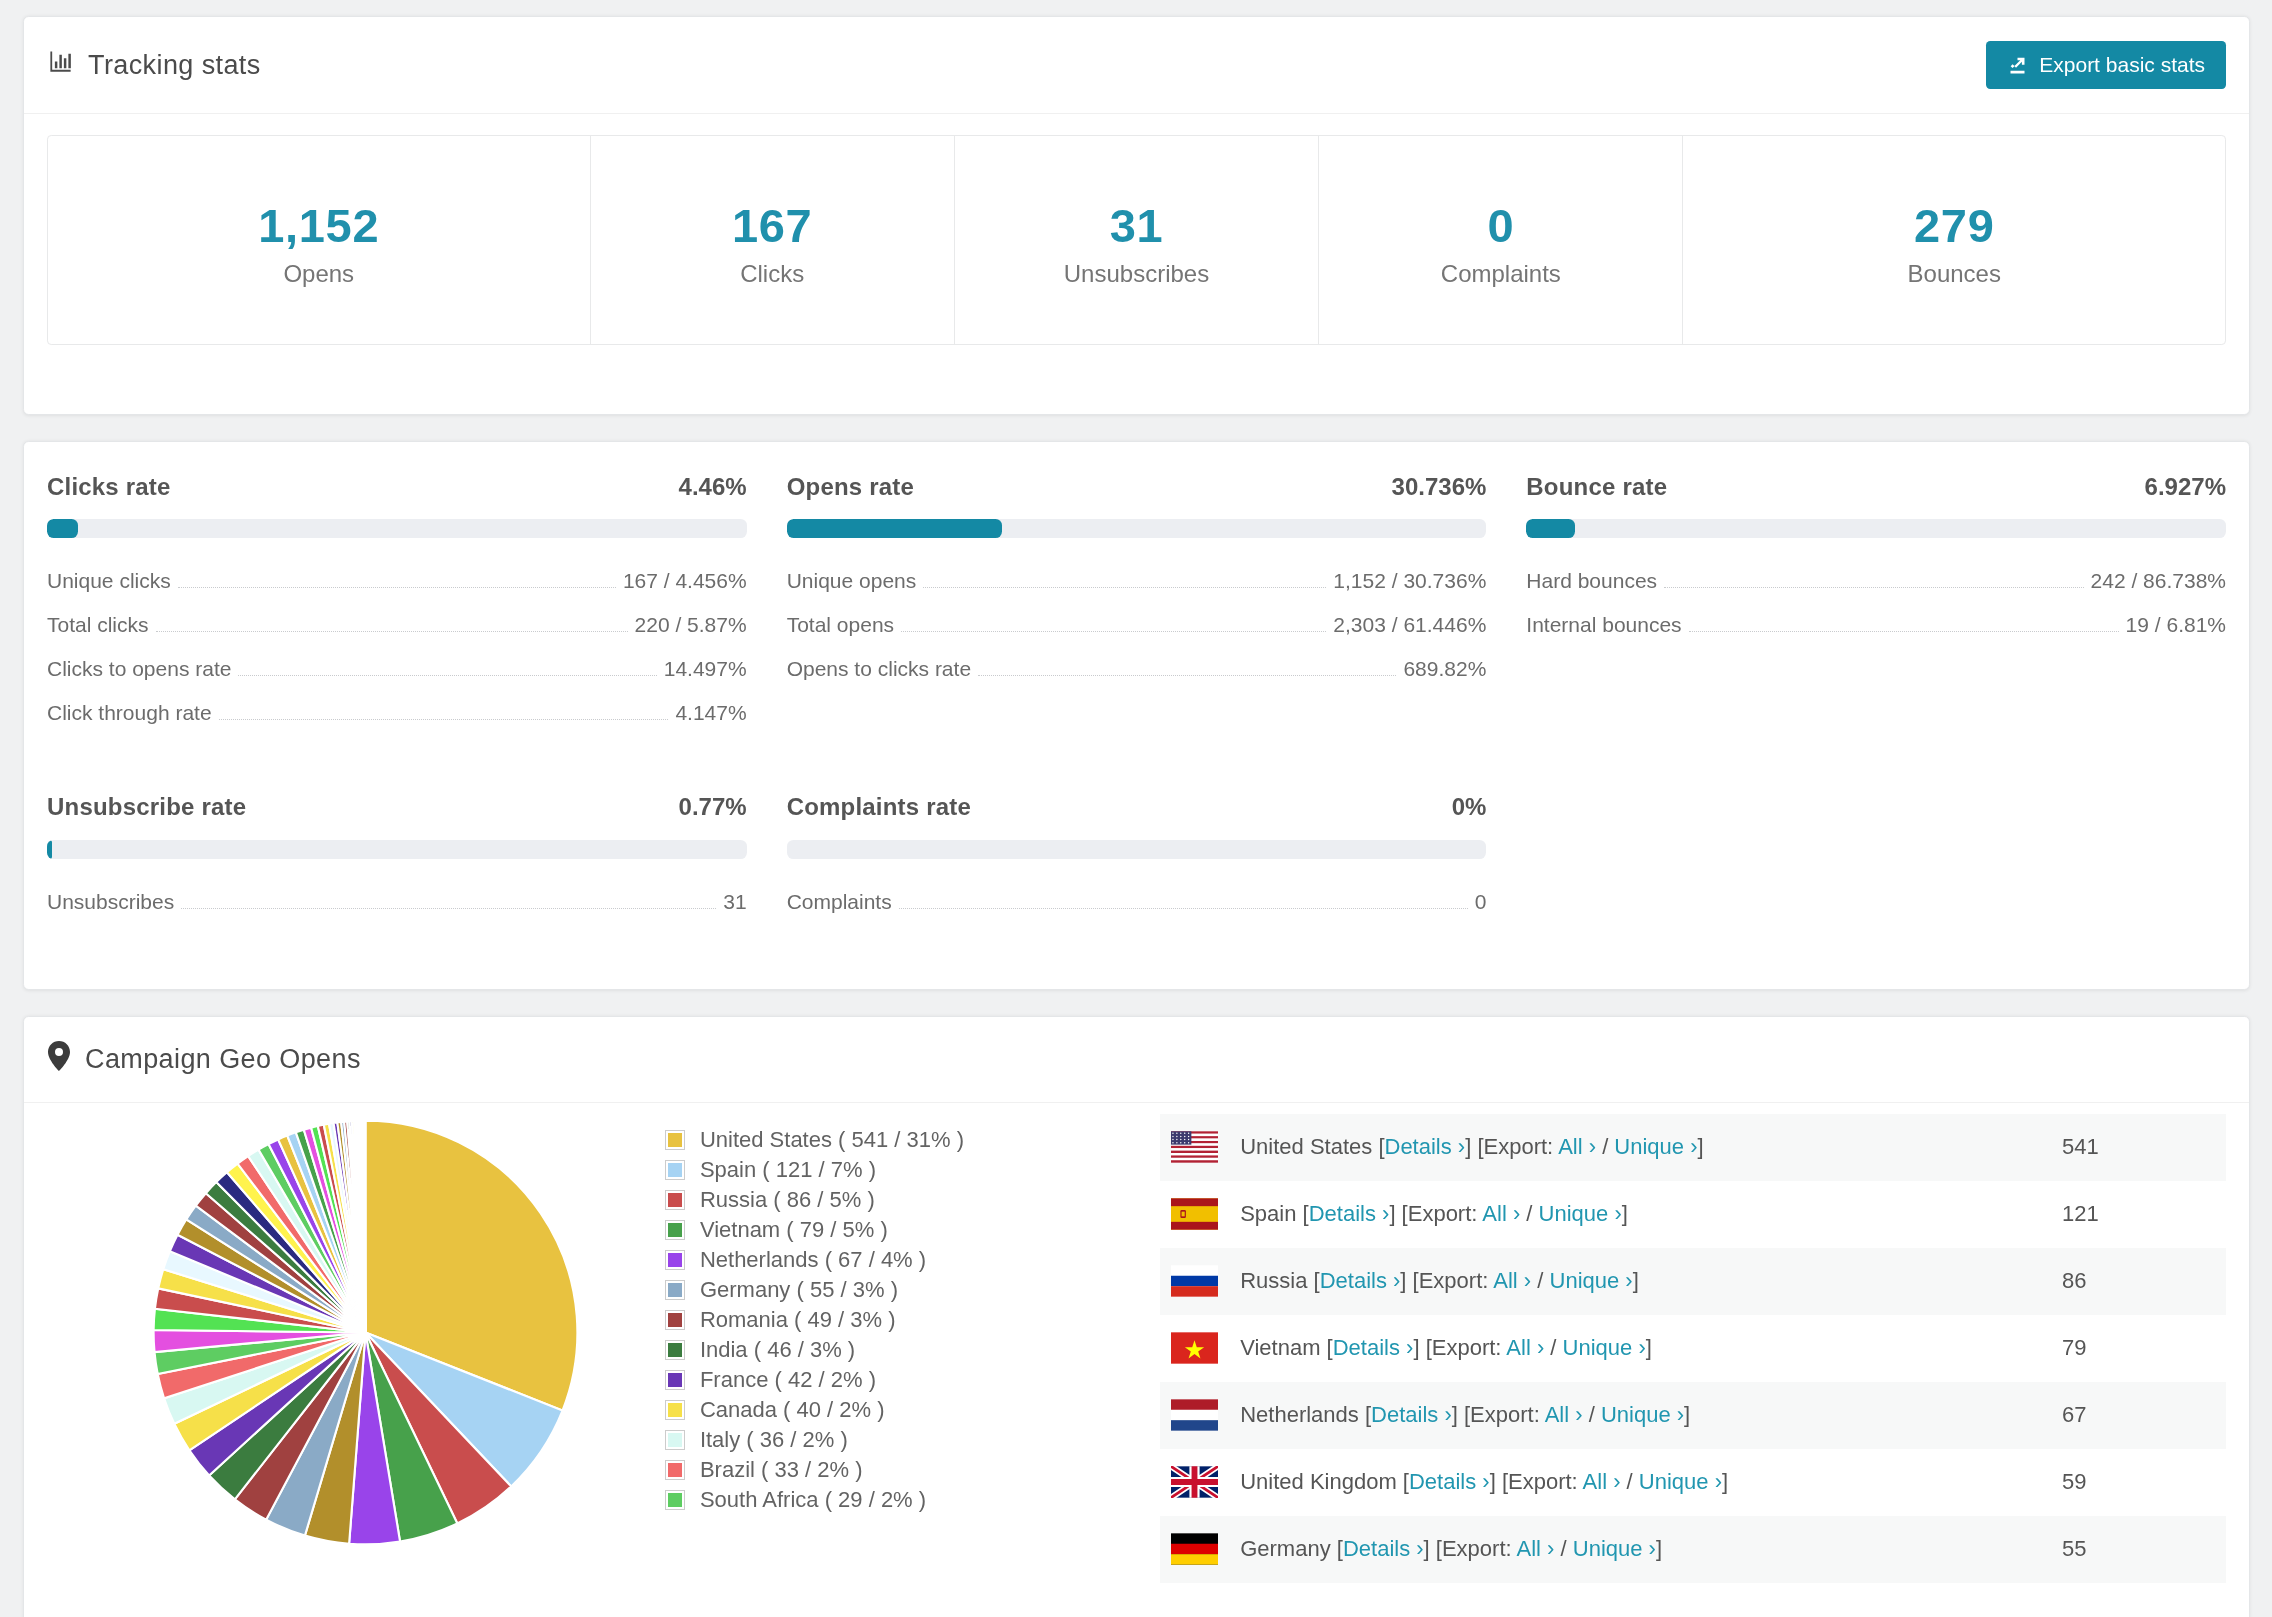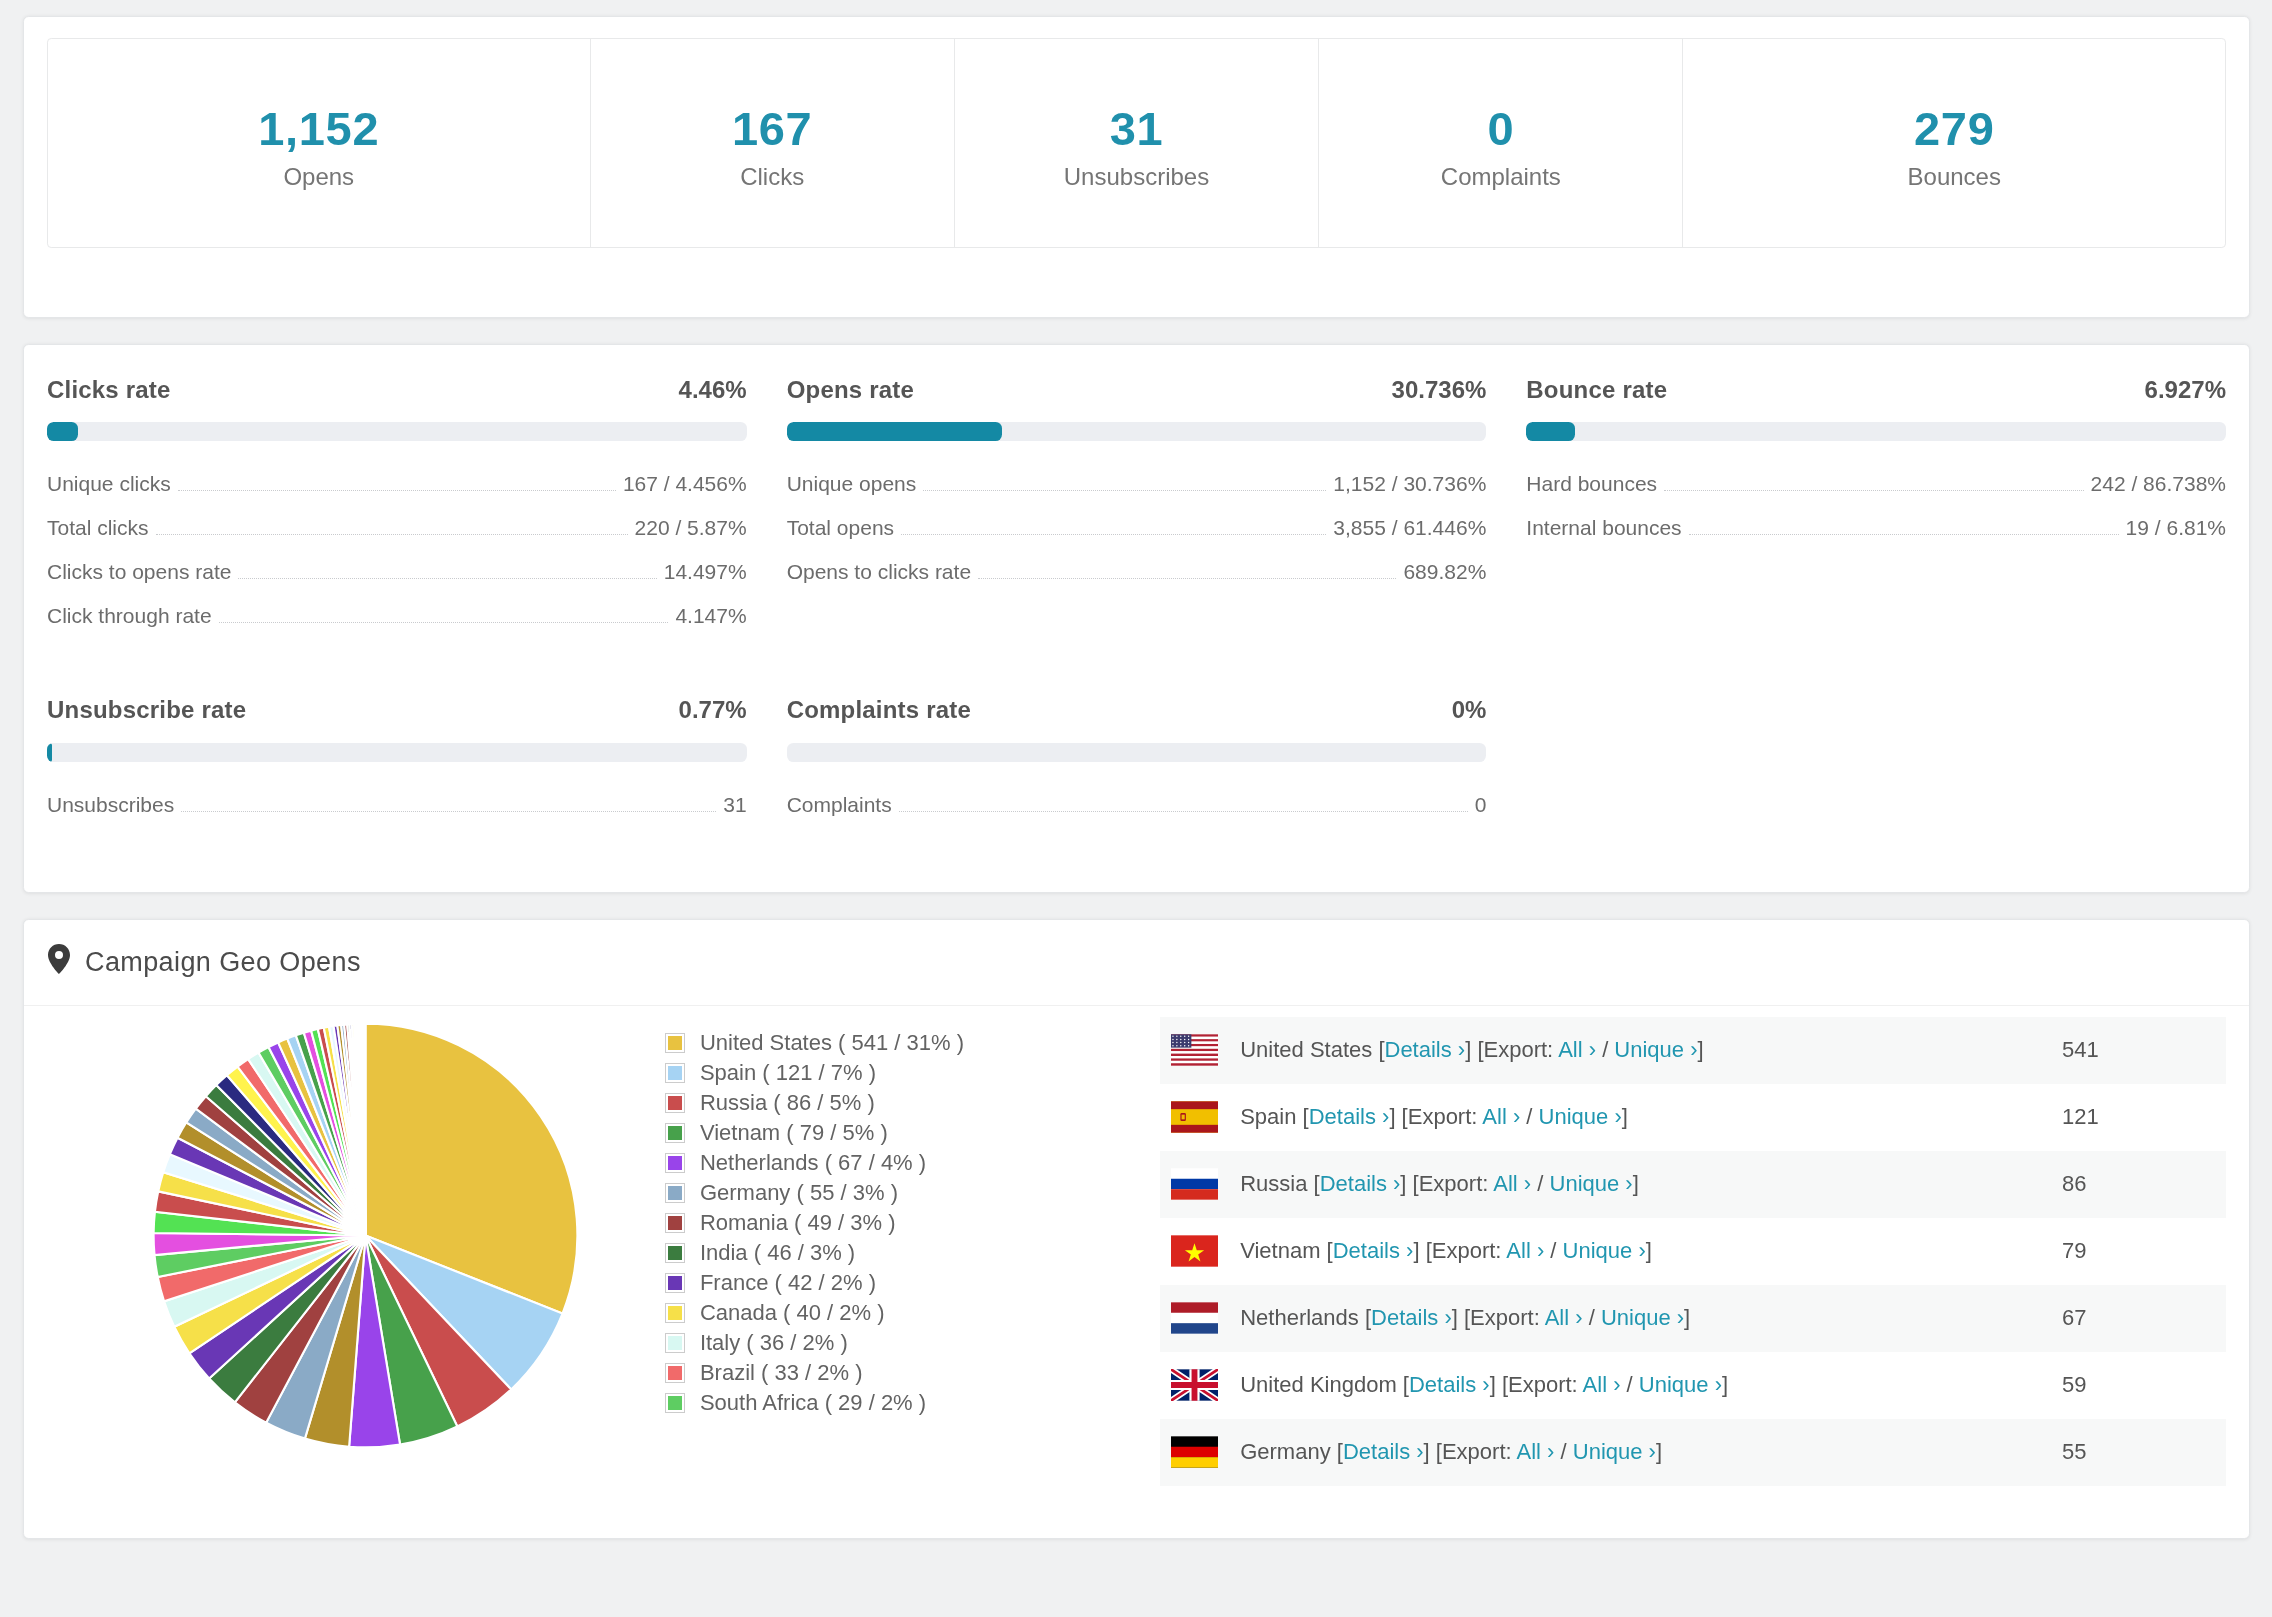--- a/index.html
+++ b/index.html
@@ -68,20 +68,38 @@
   .geo-row .c-name { flex:1; white-space:nowrap; }
   .geo-row .c-total { width:164px; }
   a.tlink { color:var(--link,#2196b0); text-decoration:none; cursor:pointer; }
 </style>
 </head>
 <body>
 
 <div class="page">
 
   <section class="card">
+    <div class="card-head">
+      <div class="card-title">
+        <span>
+          <svg width="27" height="27" viewBox="0 0 24 24">
+              <path fill="#4b4b4b" d="M3 3h1.6v16.4H21V21H3V3zm4 9h2.2v6H7v-6zm4-6h2.2v12H11V6zm4 3h2.2v9H15V9zm4-4h2.2v13H19V5z"></path>
+            </svg>
+        </span>
+        <span>Tracking stats</span>
+      </div>
+      <button class="btn-export">
+        <span style="line-height:0">
+          <svg width="21" height="21" viewBox="0 0 24 24">
+              <path fill="#fff" d="M4 18h16v3H4v-3zm4.2-5.6l2.1 2.1L17 7.8V11h3V3h-8v3h3.2l-6.7 6.7-2.1-2.1-2.2 2.2 2.1 2.1 2.9-2.5z"></path>
+            </svg>
+        </span>
+        <span>Export basic stats</span>
+      </button>
+    </div>
     <div class="stats-strip" id="stats-strip">
         <div class="stat-cell wide">
           <div class="stat-value">1,152</div>
           <div class="stat-label">Opens</div>
         </div>
         <div class="stat-cell narrow">
           <div class="stat-value">167</div>
           <div class="stat-label">Clicks</div>
         </div>
         <div class="stat-cell narrow">
@@ -142,21 +160,21 @@
           </div>
           <div class="rate-rows">
             <div class="detail-row">
               <span class="detail-label">Unique opens</span>
               <span class="detail-leader"></span>
               <span class="detail-value">1,152 / 30.736%</span>
             </div>
             <div class="detail-row">
               <span class="detail-label">Total opens</span>
               <span class="detail-leader"></span>
-              <span class="detail-value">3,855 / 61.446%</span>
+              <span class="detail-value">2,303 / 61.446%</span>
             </div>
             <div class="detail-row">
               <span class="detail-label">Opens to clicks rate</span>
               <span class="detail-leader"></span>
               <span class="detail-value">689.82%</span>
             </div>
           </div>
         </div>
         <div class="rate-col">
           <div class="rate-head">

